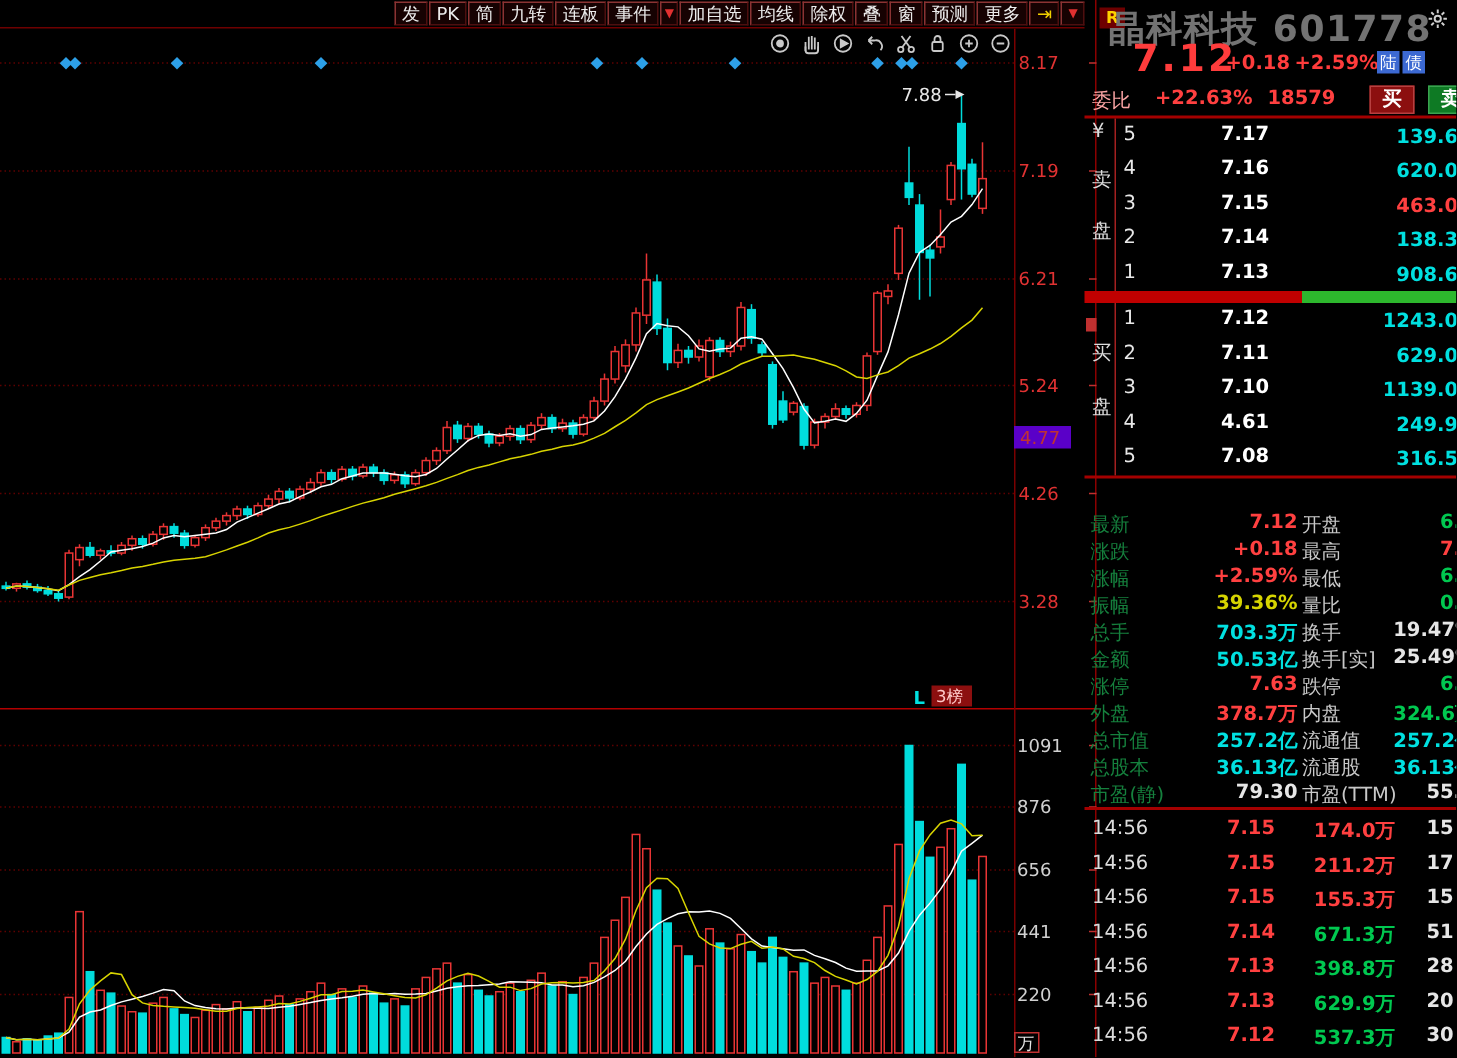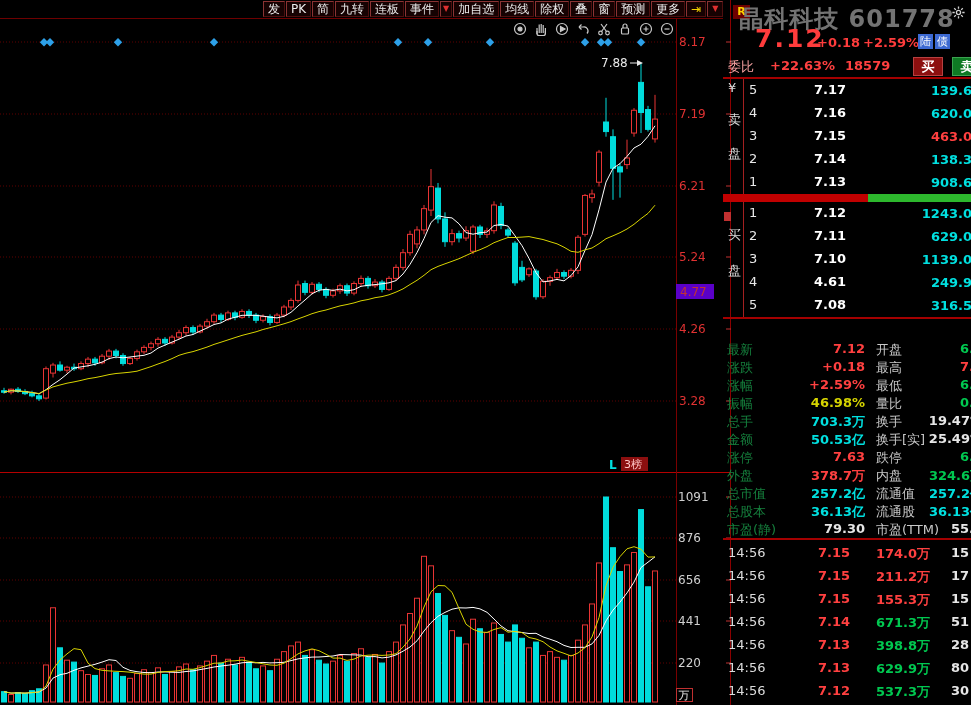--- a/index.html
+++ b/index.html
@@ -59,21 +59,21 @@
   
   .p-banner{position:absolute;left:0;top:319px;width:248px;height:19px;
             border-bottom:1px solid #a40000;font-weight:bold;}
   .p-banner span{position:absolute;top:2px;white-space:nowrap;}
   
   #stats{position:absolute;left:0;top:340px;width:248px;}
   .st-row{position:absolute;left:0;width:248px;height:18px;}
   .st-row span{position:absolute;top:1px;white-space:nowrap;}
   .st-l1{left:4px;color:#15803d;}
   .st-v1{right:106px;font-weight:bold;}
-  .st-l2{left:145px;color:#c8c8c8;margin-left:8px;}
+  .st-l2{left:145px;color:#c8c8c8;}
   .st-v2{right:-12px;font-weight:bold;}
   
   #trades{position:absolute;left:0;top:541px;width:248px;}
   .tr-row{position:absolute;left:0;width:248px;height:23px;}
   .tr-row span{position:absolute;top:4px;font-weight:bold;white-space:nowrap;text-align:right;}
   .tr-t{left:5px;color:#dcdcdc;font-weight:normal !important;}
   .tr-p{left:77px;width:50px;text-align:right;color:#ff4040;}
   .tr-v{left:133px;width:74px;text-align:right;}
   .tr-n{left:228px;color:#e6e6e6;}
 </style>
@@ -625,21 +625,21 @@
           <span class="st-v2 c-red">7.4</span>
         </div>
         <div class="st-row" style="top: 36px;">
           <span class="st-l1">涨幅</span>
           <span class="st-v1 c-red">+2.59%</span>
           <span class="st-l2">最低</span>
           <span class="st-v2 c-green">6.8</span>
         </div>
         <div class="st-row" style="top: 54px;">
           <span class="st-l1">振幅</span>
-          <span class="st-v1 c-yellow">46.98%</span>
+          <span class="st-v1 c-yellow">39.36%</span>
           <span class="st-l2">量比</span>
           <span class="st-v2 c-green">0.9</span>
         </div>
         <div class="st-row" style="top: 72px;">
           <span class="st-l1">总手</span>
           <span class="st-v1 c-cyan">703.3万</span>
           <span class="st-l2">换手</span>
           <span class="st-v2 c-white">19.47%</span>
         </div>
         <div class="st-row" style="top: 90px;">
@@ -708,21 +708,21 @@
         <div class="tr-row" style="top: 92px;">
           <span class="tr-t">14:56</span>
           <span class="tr-p">7.13</span>
           <span class="tr-v c-green">398.8万</span>
           <span class="tr-n">28</span>
         </div>
         <div class="tr-row" style="top: 115px;">
           <span class="tr-t">14:56</span>
           <span class="tr-p">7.13</span>
           <span class="tr-v c-green">629.9万</span>
-          <span class="tr-n">80</span>
+          <span class="tr-n">20</span>
         </div>
         <div class="tr-row" style="top: 138px;">
           <span class="tr-t">14:56</span>
           <span class="tr-p">7.12</span>
           <span class="tr-v c-green">537.3万</span>
           <span class="tr-n">30</span>
         </div>
       </div>
   </div>
 </div>

